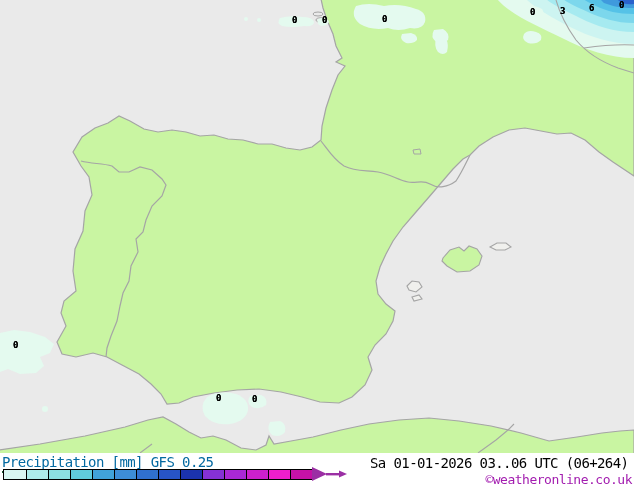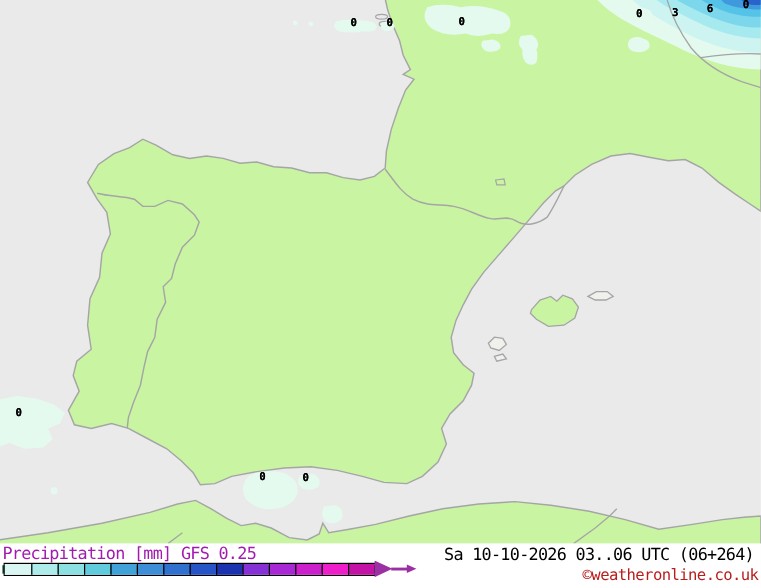--- a/index.html
+++ b/index.html
@@ -4,23 +4,23 @@
 <style>
   html,body{margin:0;padding:0;}
   body{width:634px;height:490px;overflow:hidden;background:#ffffff;position:relative;
        font-family:"DejaVu Sans Mono","Liberation Mono",monospace;}
   #stage{position:absolute;top:0;left:0;width:634px;height:490px;overflow:hidden;}
   #map-wrap{position:absolute;top:0;left:0;width:634px;height:453px;}
   #map-labels{position:absolute;top:0;left:0;width:634px;height:453px;pointer-events:none;}
   .map-val{position:absolute;color:#000;font-size:9px;font-weight:700;line-height:9px;
            letter-spacing:0;text-shadow:0 0 0 #000;}
   #legend{position:absolute;top:453px;left:0;width:634px;height:37px;background:#fff;}
-  #legend-title{position:absolute;left:2px;top:1px;width:314px;color:#a21caf;
+  #legend-title{position:absolute;left:2px;top:1px;width:314px;color:#0369a1;
                 font-size:14px;letter-spacing:-0.6px;white-space:nowrap;
-                border-bottom:7px solid #14532d;padding-bottom:1px;}
+                border-bottom:2px solid #14532d;padding-bottom:1px;}
   #colorbar{position:absolute;left:3px;top:16px;height:9px;display:flex;
             border:1px solid #000;width:308px;}
   .cbar-cell{height:9px;width:22px;border-left:1px solid #000;box-sizing:border-box;}
   .cbar-cell:first-child{border-left:none;}
   #cbar-arrow{position:absolute;left:312px;top:14px;width:36px;height:14px;}
   #scale-labels{position:absolute;left:0;top:26px;width:360px;height:12px;}
   .scale-num{position:absolute;top:0;transform:translateX(-50%);color:#000;
              font-size:12px;font-weight:700;letter-spacing:-1px;white-space:nowrap;}
   #datetime{position:absolute;left:370px;top:2px;color:#000;font-size:14px;
             letter-spacing:-0.6px;white-space:nowrap;}
@@ -141,17 +141,17 @@
         <div class="cbar-cell" style="background: rgb(197, 18, 166);"></div>
       </div>
 
     <svg id="cbar-arrow" viewBox="0 0 36 14">
       <polygon points="0,0 0,14 15,7" fill="#9b2fa4"></polygon>
       <rect x="14" y="6" width="14" height="2.4" fill="#9b2fa4"></rect>
       <polygon points="27,3.5 27,10.5 35,7" fill="#9b2fa4"></polygon>
     </svg>
 
 
-    <div id="datetime">Sa 10-10-2026 03..06 UTC (06+264)</div>
+    <div id="datetime">Sa 01-01-2026 03..06 UTC (06+264)</div>
 
-    <div id="copyright" style="color: #b91c1c;">©weatheronline.co.uk</div>
+    <div id="copyright" style="color: #a21caf;">©weatheronline.co.uk</div>
   </div>
 </div>
 
 </body></html>

